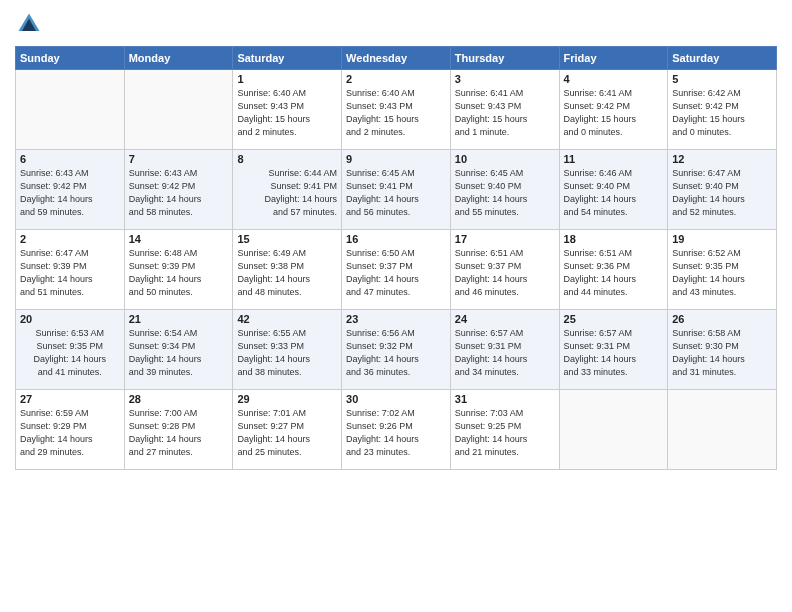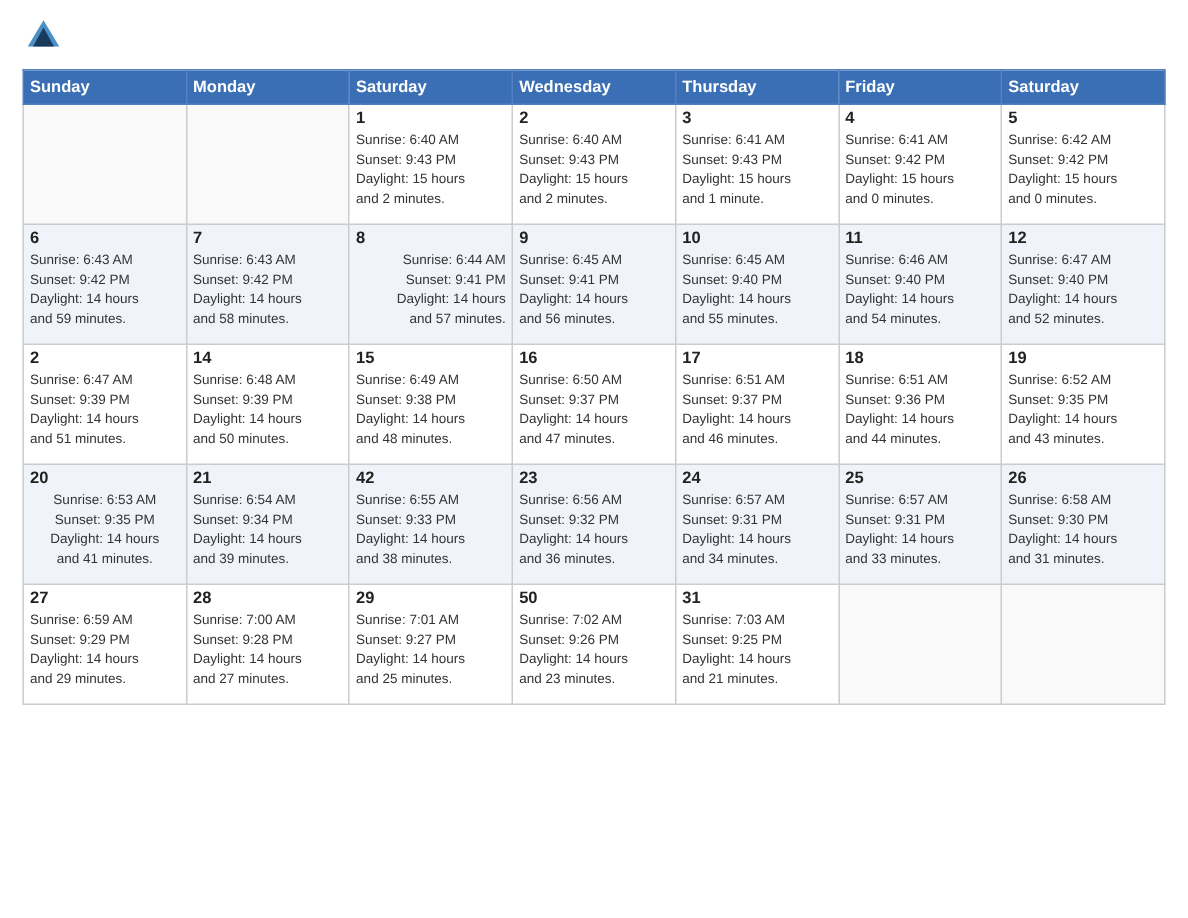--- a/index.html
+++ b/index.html
@@ -342,21 +342,21 @@
 and 27 minutes.</div>
           </td>
           <td>
             <span class="day-num">29</span>
             <div class="day-info" style="white-space: pre-line;">Sunrise: 7:01 AM
 Sunset: 9:27 PM
 Daylight: 14 hours
 and 25 minutes.</div>
           </td>
           <td>
-            <span class="day-num">50</span>
+            <span class="day-num">30</span>
             <div class="day-info" style="white-space: pre-line;">Sunrise: 7:02 AM
 Sunset: 9:26 PM
 Daylight: 14 hours
 and 23 minutes.</div>
           </td>
           <td>
             <span class="day-num">31</span>
             <div class="day-info" style="white-space: pre-line;">Sunrise: 7:03 AM
 Sunset: 9:25 PM
 Daylight: 14 hours

